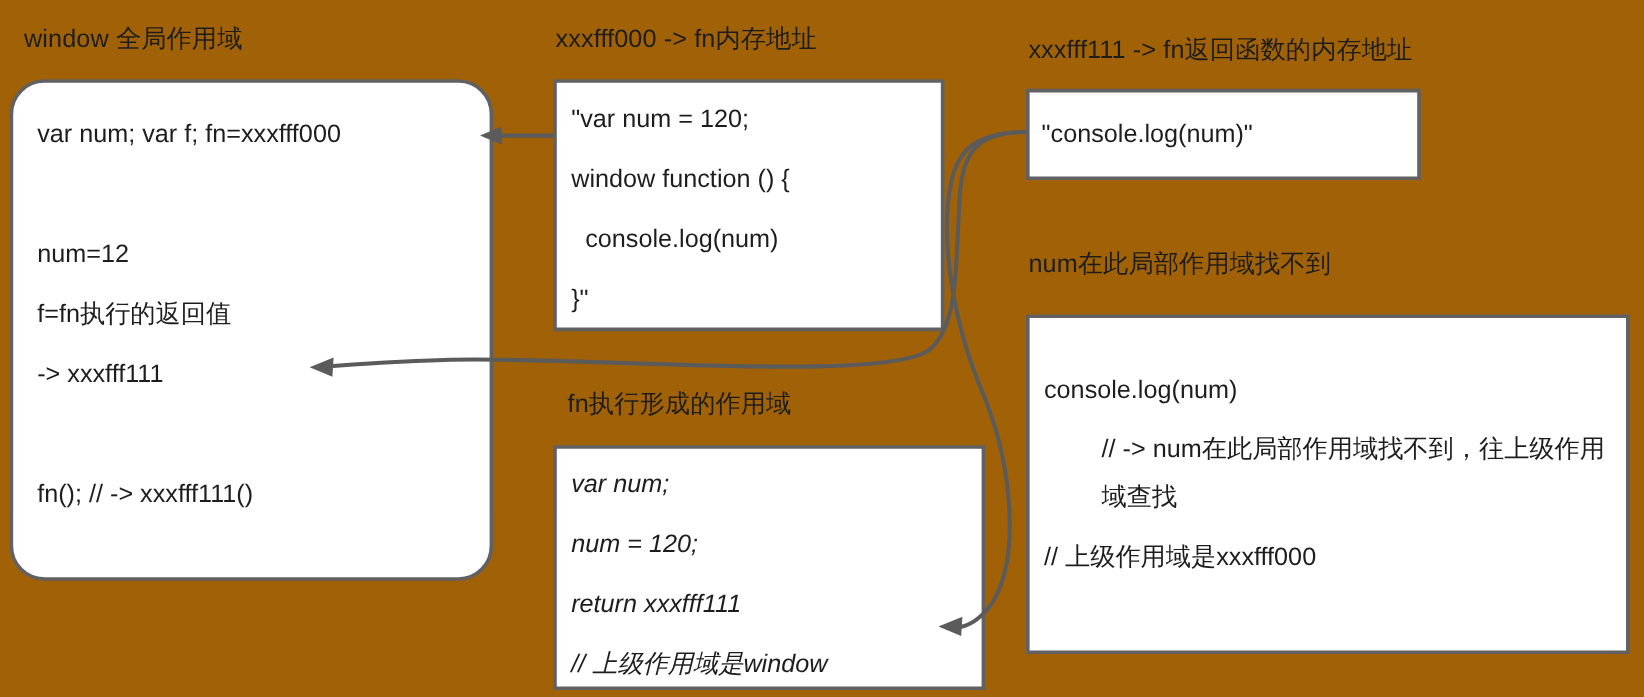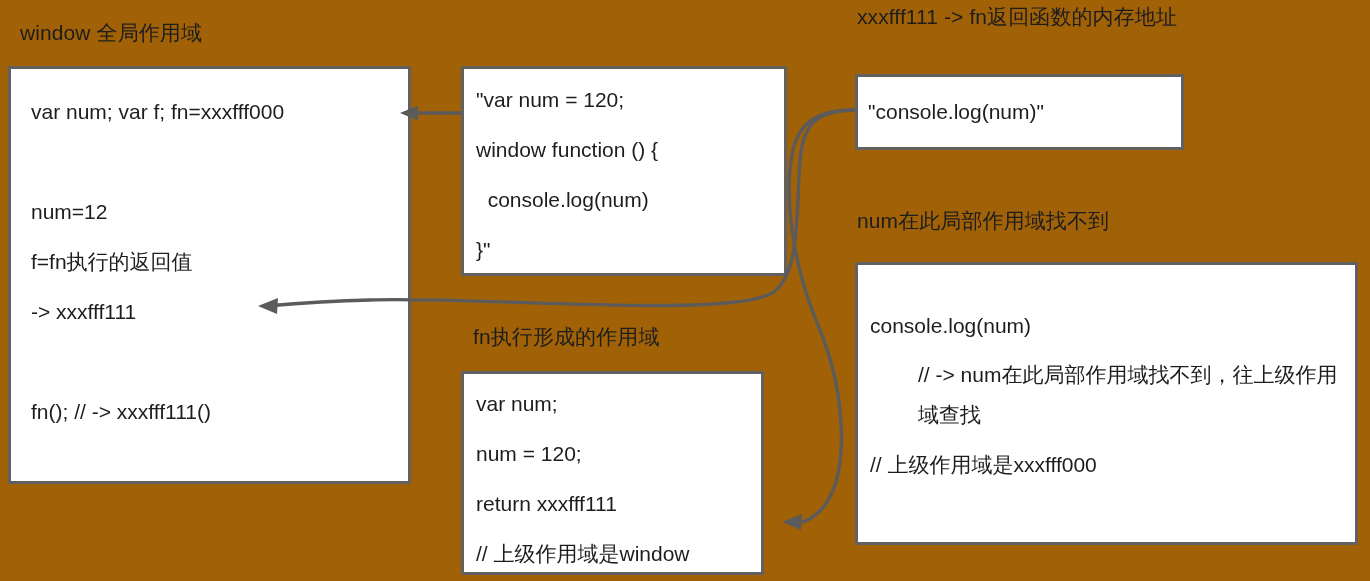--- a/index.html
+++ b/index.html
@@ -61,28 +61,29 @@
   svg.arrows path { fill: none; stroke: #5b5b5b; stroke-width: 3.4; }
   svg.arrows polygon { fill: #5b5b5b; }
 </style>
 </head>
 <body>
 
 <div id="canvas">
 
   <div class="caption" style="left:20px; top:20px;">window 全局作用域</div>
 
+  <div class="caption" style="left:463px; top:20px;">xxxfff000 -&gt; fn内存地址</div>
 
-  <div class="caption" style="left:857px; top:4px;">xxxfff111 -&gt; fn返回函数的内存地址</div>
+  <div class="caption" style="left:857px; top:29px;">xxxfff111 -&gt; fn返回函数的内存地址</div>
 
   <div class="caption" style="left:473px; top:324px;">fn执行形成的作用域</div>
 
   <div class="caption" style="left:857px; top:208px;">num在此局部作用域找不到</div>
 
-  <div class="box" style="left:8px; top:66px; width:403px; height:418px;">
+  <div class="box" style="left:8px; top:66px; width:403px; height:418px;border-radius:29px;">
     <div class="box-lines" style="left:20px; top:30px;">
       <div class="ln">var num; var f; fn=xxxfff000</div>
       <div class="ln blank"></div>
       <div class="ln">num=12</div>
       <div class="ln">f=fn执行的返回值</div>
       <div class="ln">-&gt; xxxfff111</div>
       <div class="ln blank"></div>
       <div class="ln tight">fn(); // -&gt; xxxfff111()</div>
     </div>
   </div>
@@ -95,21 +96,21 @@
       <div class="ln tight">}"</div>
     </div>
   </div>
 
   <div class="box" style="left:855px; top:74px; width:329px; height:76px;">
     <div class="box-lines" style="left:10px; top:22px;">
       <div class="ln tight">"console.log(num)"</div>
     </div>
   </div>
 
-  <div class="box" style="left:461px; top:371px; width:303px; height:204px;">
+  <div class="box" style="left:461px; top:371px; width:360px; height:204px;font-style:italic;">
     <div class="box-lines" style="left:12px; top:17px;">
       <div class="ln">var num;</div>
       <div class="ln">num = 120;</div>
       <div class="ln">return xxxfff111</div>
       <div class="ln tight">// 上级作用域是window</div>
     </div>
   </div>
 
   <div class="box" style="left:855px; top:262px; width:503px; height:283px;">
     <div class="box-lines" style="left:12px; top:48px; right:14px;">

